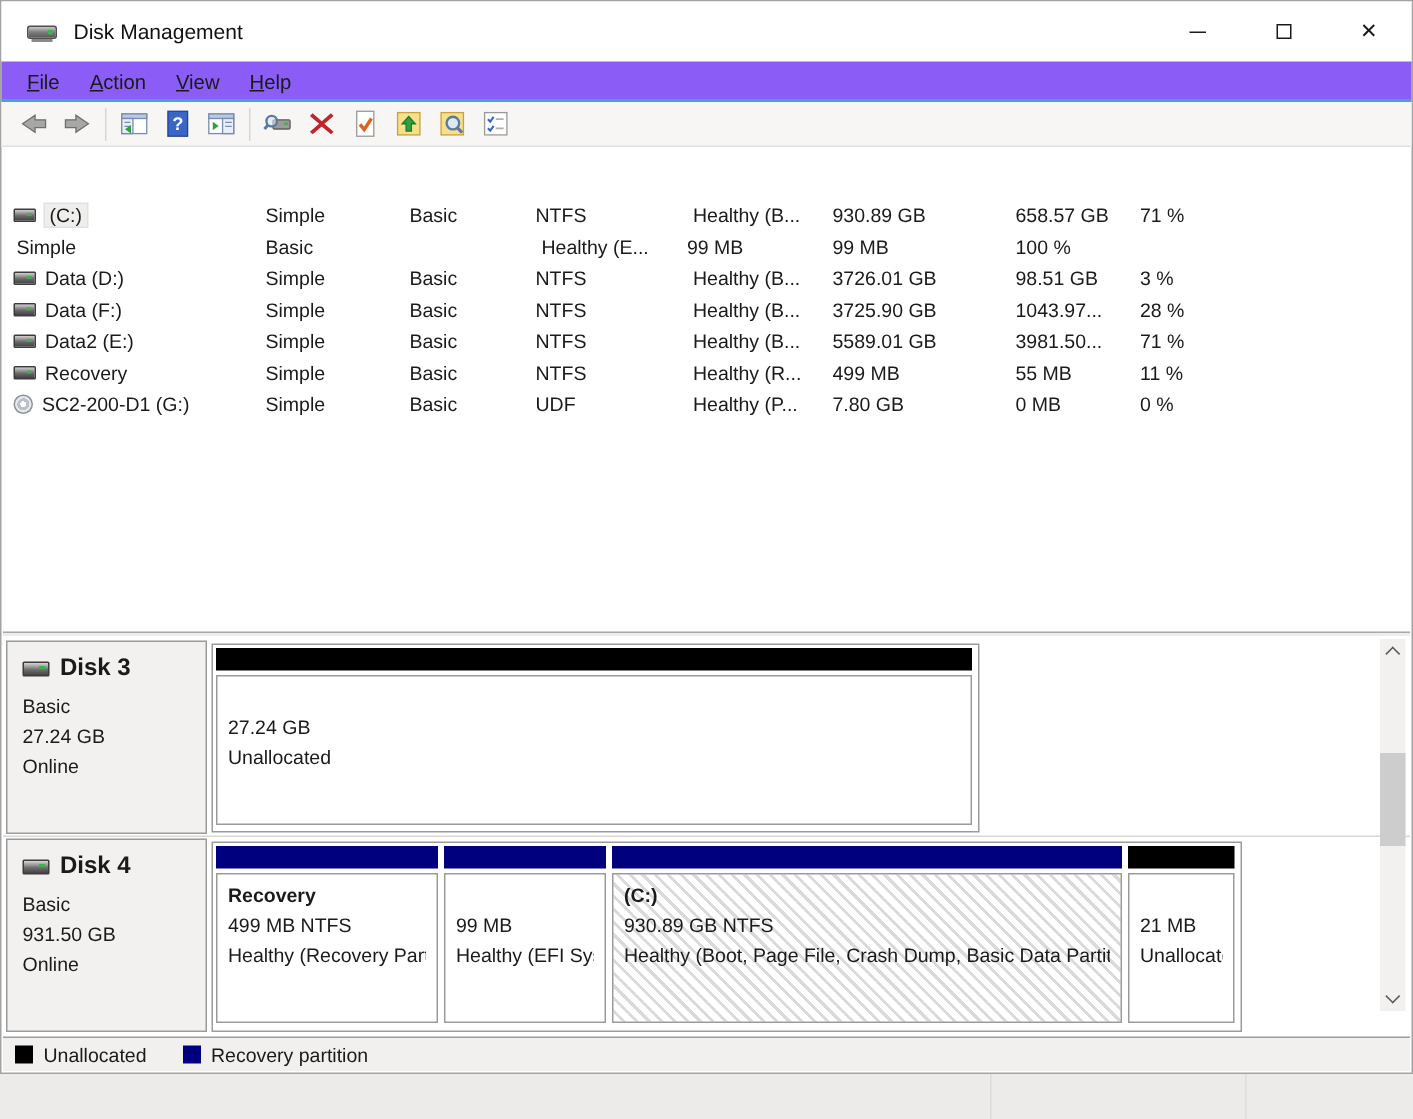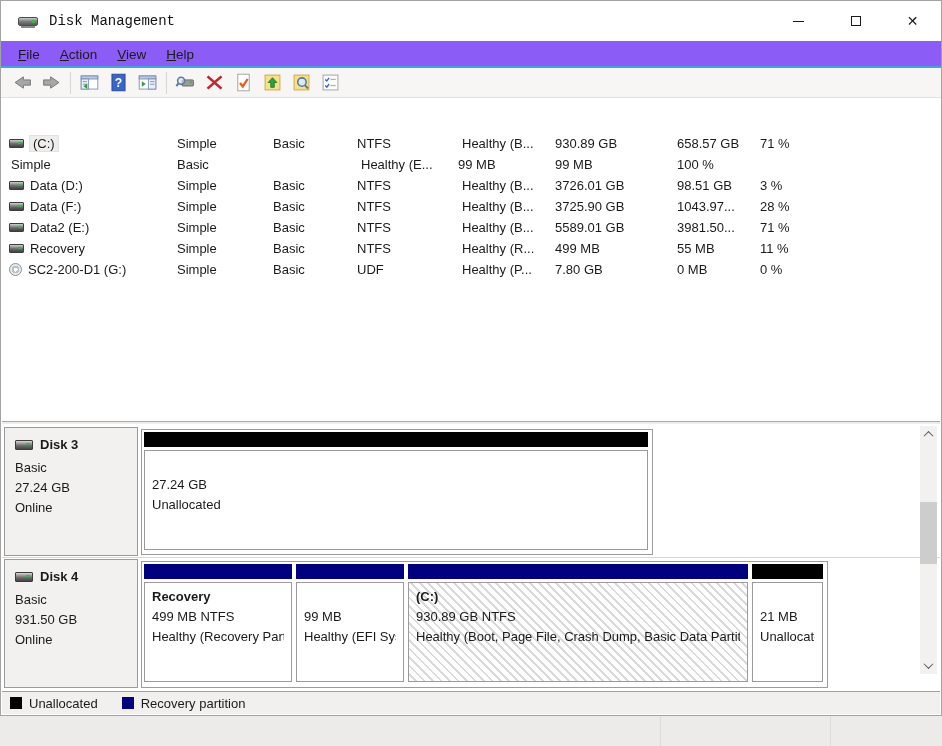--- a/index.html
+++ b/index.html
@@ -17,21 +17,21 @@
   }
 
   
   .titlebar { position: absolute; left: 0; top: 0; width: 100%; height: 40px;
     display: flex; align-items: center; background: #fff; }
   .app-icon { width: 22px; height: 15px; margin-left: 17px; position: relative; flex: none; }
   .app-icon .hd { position:absolute; left:0; top:3px; width:20px; height:9px; border:1px solid #4e4e4e;
     border-radius:2px; background: linear-gradient(#c9c9c9,#7c7c7c 50%,#585858); }
   .app-icon .hd::after { content:""; position:absolute; right:2px; top:2px; width:3px; height:3px; background:#44b04e; }
   .app-icon .base { position:absolute; left:3px; top:12px; width:14px; height:2px; background:#8a8a8a; }
-  .title-text { margin-left: 9px; font-size: 14px; color: #111; font-family: Liberation Mono, monospace; }
+  .title-text { margin-left: 9px; font-size: 14px; color: #111; }
   .win-btns { margin-left: auto; display: flex; height: 40px; }
   .win-btn { width: 57px; height: 40px; display:flex; align-items:center; justify-content:center;
     font-size: 14px; color:#1a1a1a; font-family: "DejaVu Sans", sans-serif; }
   .win-btn.min span { display:block; width:11px; height:1px; background:#1a1a1a; }
   .win-btn.max span { display:block; width:10px; height:10px; border:1px solid #1a1a1a; }
 
   
   .menubar { position: absolute; left: 0; top: 40px; width: 100%; height: 26px;
     display: flex; align-items: center; padding-left: 7px; background:#8b5cf6; }
   .menu-item { display:inline-block; padding: 4px 10px; font-size: 13.5px; color:#1a1a1a; }
@@ -66,21 +66,21 @@
   .vol-label.sel { background:#efeeed; box-shadow:0 0 0 1px #e2e1e0; padding:0 3px; }
 
   
   .splitter { position:absolute; left:1px; right:1px; top:420px; height:3px;
     border-top:1px solid #a9a9a9; background:#efedec; }
   .bottom-pane { position:absolute; left:1px; right:1px; top:423px; bottom:25px; background:#fff; overflow:hidden; }
   .disk-sep { position:absolute; left:0; right:0; top:133px; height:1px; background:#d9d7d5; }
 
   .disk-card { position:absolute; left:2px; width:134px; height:129px;
     background:#f2f1f0; border:1px solid #9b9b9b; padding:9px 10px 0 10px; font-size:13px; }
-  .disk-card-title { display:flex; align-items:center; gap:7px; font-weight:bold; font-size:13px; margin-bottom:6px; }
+  .disk-card-title { display:flex; align-items:center; gap:7px; font-weight:bold; font-size:16px; margin-bottom:6px; }
   .disk-ico { width:18px; height:10px; border-radius:1px; flex:none;
     background: linear-gradient(#d6d6d6,#6f6f6f 55%,#444); border:1px solid #3c3c3c; position:relative; }
   .disk-ico::after { content:""; position:absolute; right:2px; top:2px; width:4px; height:2px; background:#43ae4d; }
   .disk-card-line { line-height:20px; }
 
   .disk-band { position:absolute; border:1px solid #9b9b9b; background:#fff; padding:2px; display:flex; }
   .part { flex:none; margin-right:4px; }
   .part:last-child { margin-right:0; }
   .strip { height:15px; margin:0; }
   .strip-navy { background:#00007e; }

